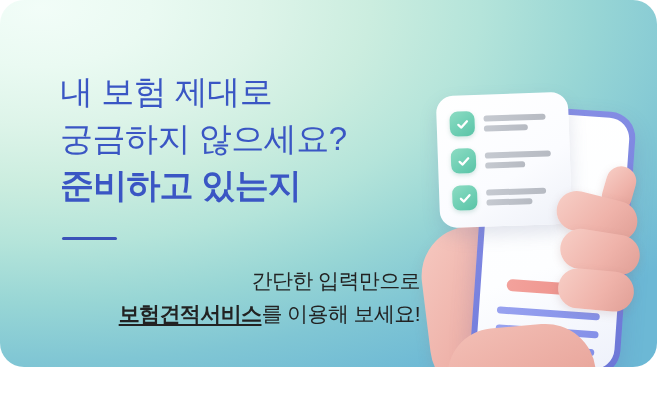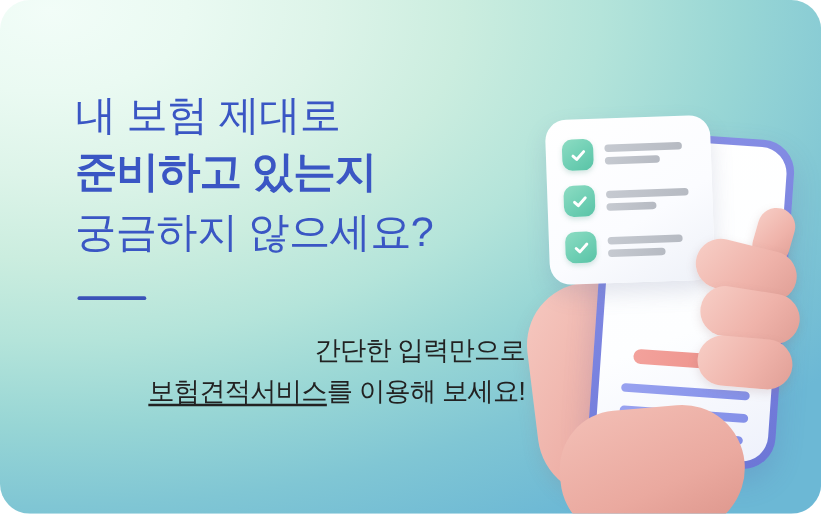--- a/index.html
+++ b/index.html
@@ -7,21 +7,21 @@
   html, body {
     width: 657px;
     height: 411px;
     background: #ffffff;
     font-family: "Liberation Sans", "DejaVu Sans", sans-serif;
   }
 
   .banner {
     position: relative;
     width: 657px;
-    height: 411px;
+    height: 367px;
     border-radius: 24px;
     overflow: hidden;
     background:
       radial-gradient(120% 115% at 6% 2%,
         #f2fdf8 0%,
         #eafaf2 14%,
         #ddf4e9 28%,
         #cbeddf 42%,
         #b4e4da 56%,
         #98d6d5 70%,
@@ -64,21 +64,21 @@
 
   .sub-line {
     font-size: 21px;
     line-height: 33px;
     letter-spacing: -0.6px;
     white-space: nowrap;
     font-weight: 400;
     text-align: right;
   }
   .sub-strong {
-    font-weight: 400;
+    font-weight: 700;
     text-decoration: underline;
     text-underline-offset: 3px;
     text-decoration-thickness: 2px;
   }
 
   
   .illustration {
     position: absolute;
     left: 408px;
     top: 74px;
@@ -227,22 +227,22 @@
 </style>
 </head>
 <body>
 
 <div class="banner">
 
   <div class="copy">
 
     <div class="headline">
       <div class="hl-line">내 보험 제대로</div>
+      <div class="hl-line">궁금하지 않으세요?</div>
       <div class="hl-line bold">준비하고 있는지</div>
-      <div class="hl-line">궁금하지 않으세요?</div>
     </div>
 
     <div class="divider"></div>
 
     <div class="subcopy">
       <div class="sub-line">간단한 입력만으로</div>
       <div class="sub-line"><span class="sub-strong">보험견적서비스</span><span>를 이용해 보세요!</span></div>
     </div>
 
   </div>

